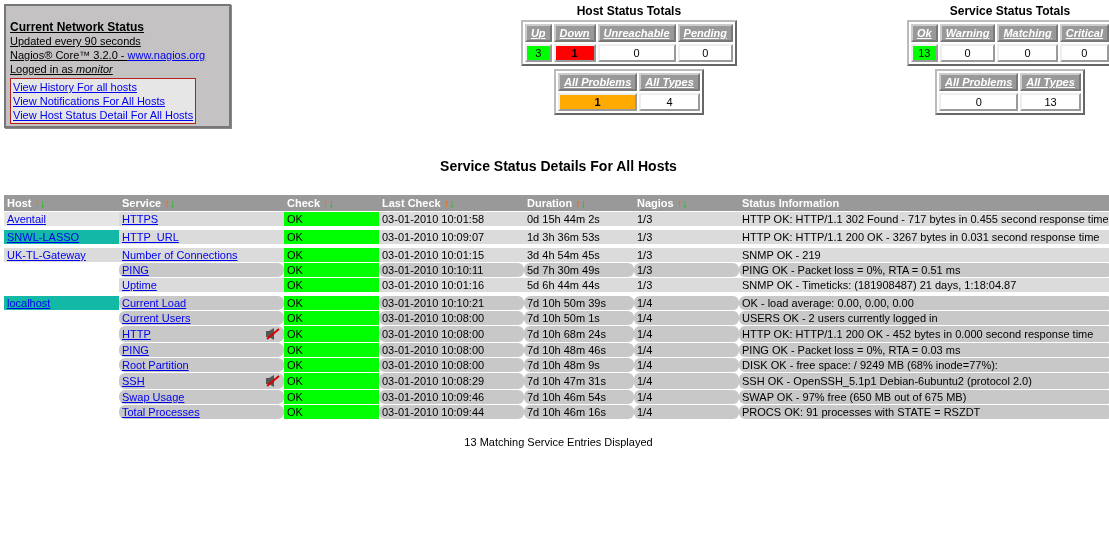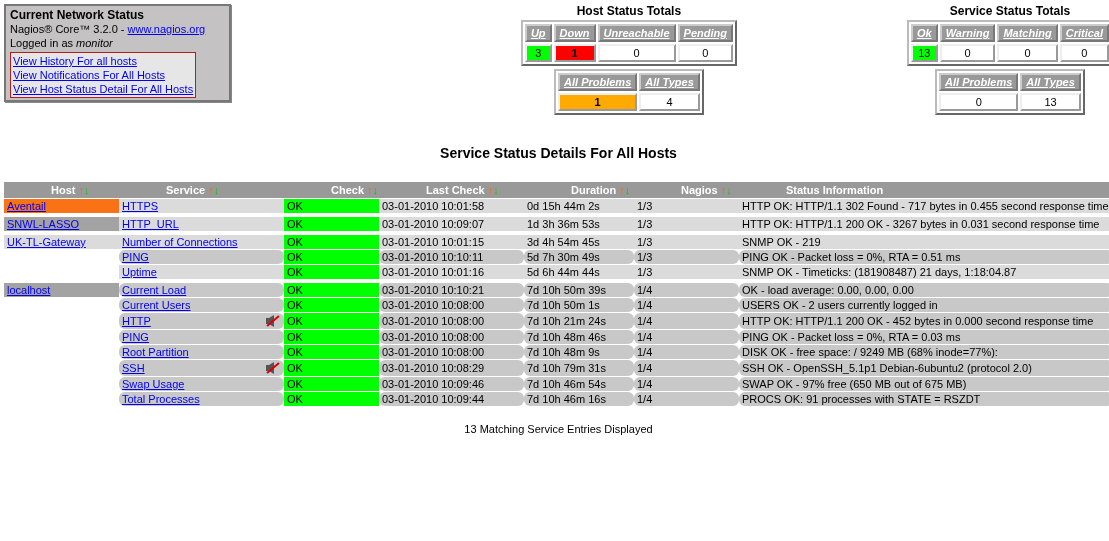--- a/index.html
+++ b/index.html
@@ -12,24 +12,25 @@
     width: 1109px;
   }
   a { color: #0000EE; text-decoration: underline; }
 
   .top-row { display: flex; align-items: flex-start; }
 
   
   .infobox {
     border: 2px solid #777;
     background: #C4C2C2;
-    padding: 2px 4px 2px 4px;
+    padding: 14px 4px 2px 4px;
     width: 220px;
     line-height: 14px;
     box-shadow: 1px 1px 0 #888;
+    text-decoration: underline;
   }
   .infobox .title { font-weight: bold; font-size: 12px; }
   .infobox .links {
     border: 1px solid #b91c1c;
     background: #E6E6E6;
     margin-top: 2px;
     padding: 1px 2px;
     display: inline-block;
   }
 
@@ -48,31 +49,31 @@
 
   
   .main-title { text-align: center; font-weight: bold; font-size: 14px; margin: 30px 0 20px 0; }
 
   
   .svc-table { border-collapse: separate; border-spacing: 0 1px; width: 100%; table-layout: fixed; }
   .svc-table thead th {
     background: #999; color: #fff; text-align: left; font-size: 11px;
     padding: 2px 3px; white-space: nowrap;
   }
-  .svc-table thead th .hlabel { color:#fff;margin-left:44px; }
+  .svc-table thead th .hlabel { color:#fff; }
   .sort-up   { color: #FF6600; font-weight: bold; cursor: pointer; }
   .sort-down { color: #00CC00; font-weight: bold; cursor: pointer; }
   .svc-table td { padding: 1px 3px; font-size: 11px; white-space: nowrap; overflow: hidden; }
 
   .row-even td.data { background: #DBDBDB; }
   .row-odd  td.data { background: #C8C8C8; border-radius: 6px; }
 
   td.hostcell { background: #DBDBDB; vertical-align: top; }
-  td.hostcell.odd { background: #a3a3a3; }
-  td.hostcell.down { background: #f97316; }
+  td.hostcell.odd { background: #14b8a6; }
+  td.hostcell.down { background: #e5e5e5; }
   td.hostcell.blank { background: #fff !important; }
 
   td.status-ok { background: #00FF00; }
 
   .svc-inner { display:flex; justify-content:space-between; align-items:center; }
   .noalert {
     width:16px; height:14px; display:inline-block; position:relative;
   }
   .noalert svg { width:16px; height:14px; }
 
@@ -80,20 +81,21 @@
 
   .spacer-row td { background:#fff !important; height:2px; padding:0; }
 </style>
 </head>
 <body>
 
 <div class="top-row">
 
   <div class="infobox">
     <div class="title">Current Network Status</div>
+    <div>Updated every 90 seconds</div>
     <div>
       <span>Nagios® Core™ 3.2.0 - </span><a href="#">www.nagios.org</a>
     </div>
     <div>
       <span>Logged in as </span><i>monitor</i>
     </div>
     <div class="links">
       <a href="#">View History For all hosts</a><br>
       <a href="#">View Notifications For All Hosts</a><br>
       <a href="#">View Host Status Detail For All Hosts</a>
@@ -296,21 +298,21 @@
             <a href="#">HTTP</a>
             <span class="noalert"><svg viewBox="0 0 16 14">
                 <rect x="1" y="4" width="3" height="6" fill="#555"></rect>
                 <polygon points="4,4 9,1 9,13 4,10" fill="#555"></polygon>
                 <line x1="2" y1="12" x2="14" y2="2" stroke="#d00" stroke-width="2"></line>
               </svg></span>
           </div>
         </td>
         <td class="status-ok">OK</td>
         <td class="data">03-01-2010 10:08:00</td>
-        <td class="data">7d 10h 21m 24s</td>
+        <td class="data">7d 10h 68m 24s</td>
         <td class="data">1/4</td>
         <td class="data">HTTP OK: HTTP/1.1 200 OK - 452 bytes in 0.000 second response time</td>
       </tr>
       <tr class="row-odd">
         <td class="hostcell blank"></td>
         <td class="data">
           <div class="svc-inner">
             <a href="#">PING</a>
           </div>
         </td>
@@ -340,21 +342,21 @@
             <a href="#">SSH</a>
             <span class="noalert"><svg viewBox="0 0 16 14">
                 <rect x="1" y="4" width="3" height="6" fill="#555"></rect>
                 <polygon points="4,4 9,1 9,13 4,10" fill="#555"></polygon>
                 <line x1="2" y1="12" x2="14" y2="2" stroke="#d00" stroke-width="2"></line>
               </svg></span>
           </div>
         </td>
         <td class="status-ok">OK</td>
         <td class="data">03-01-2010 10:08:29</td>
-        <td class="data">7d 10h 79m 31s</td>
+        <td class="data">7d 10h 47m 31s</td>
         <td class="data">1/4</td>
         <td class="data">SSH OK - OpenSSH_5.1p1 Debian-6ubuntu2 (protocol 2.0)</td>
       </tr>
       <tr class="row-odd">
         <td class="hostcell blank"></td>
         <td class="data">
           <div class="svc-inner">
             <a href="#">Swap Usage</a>
           </div>
         </td>

